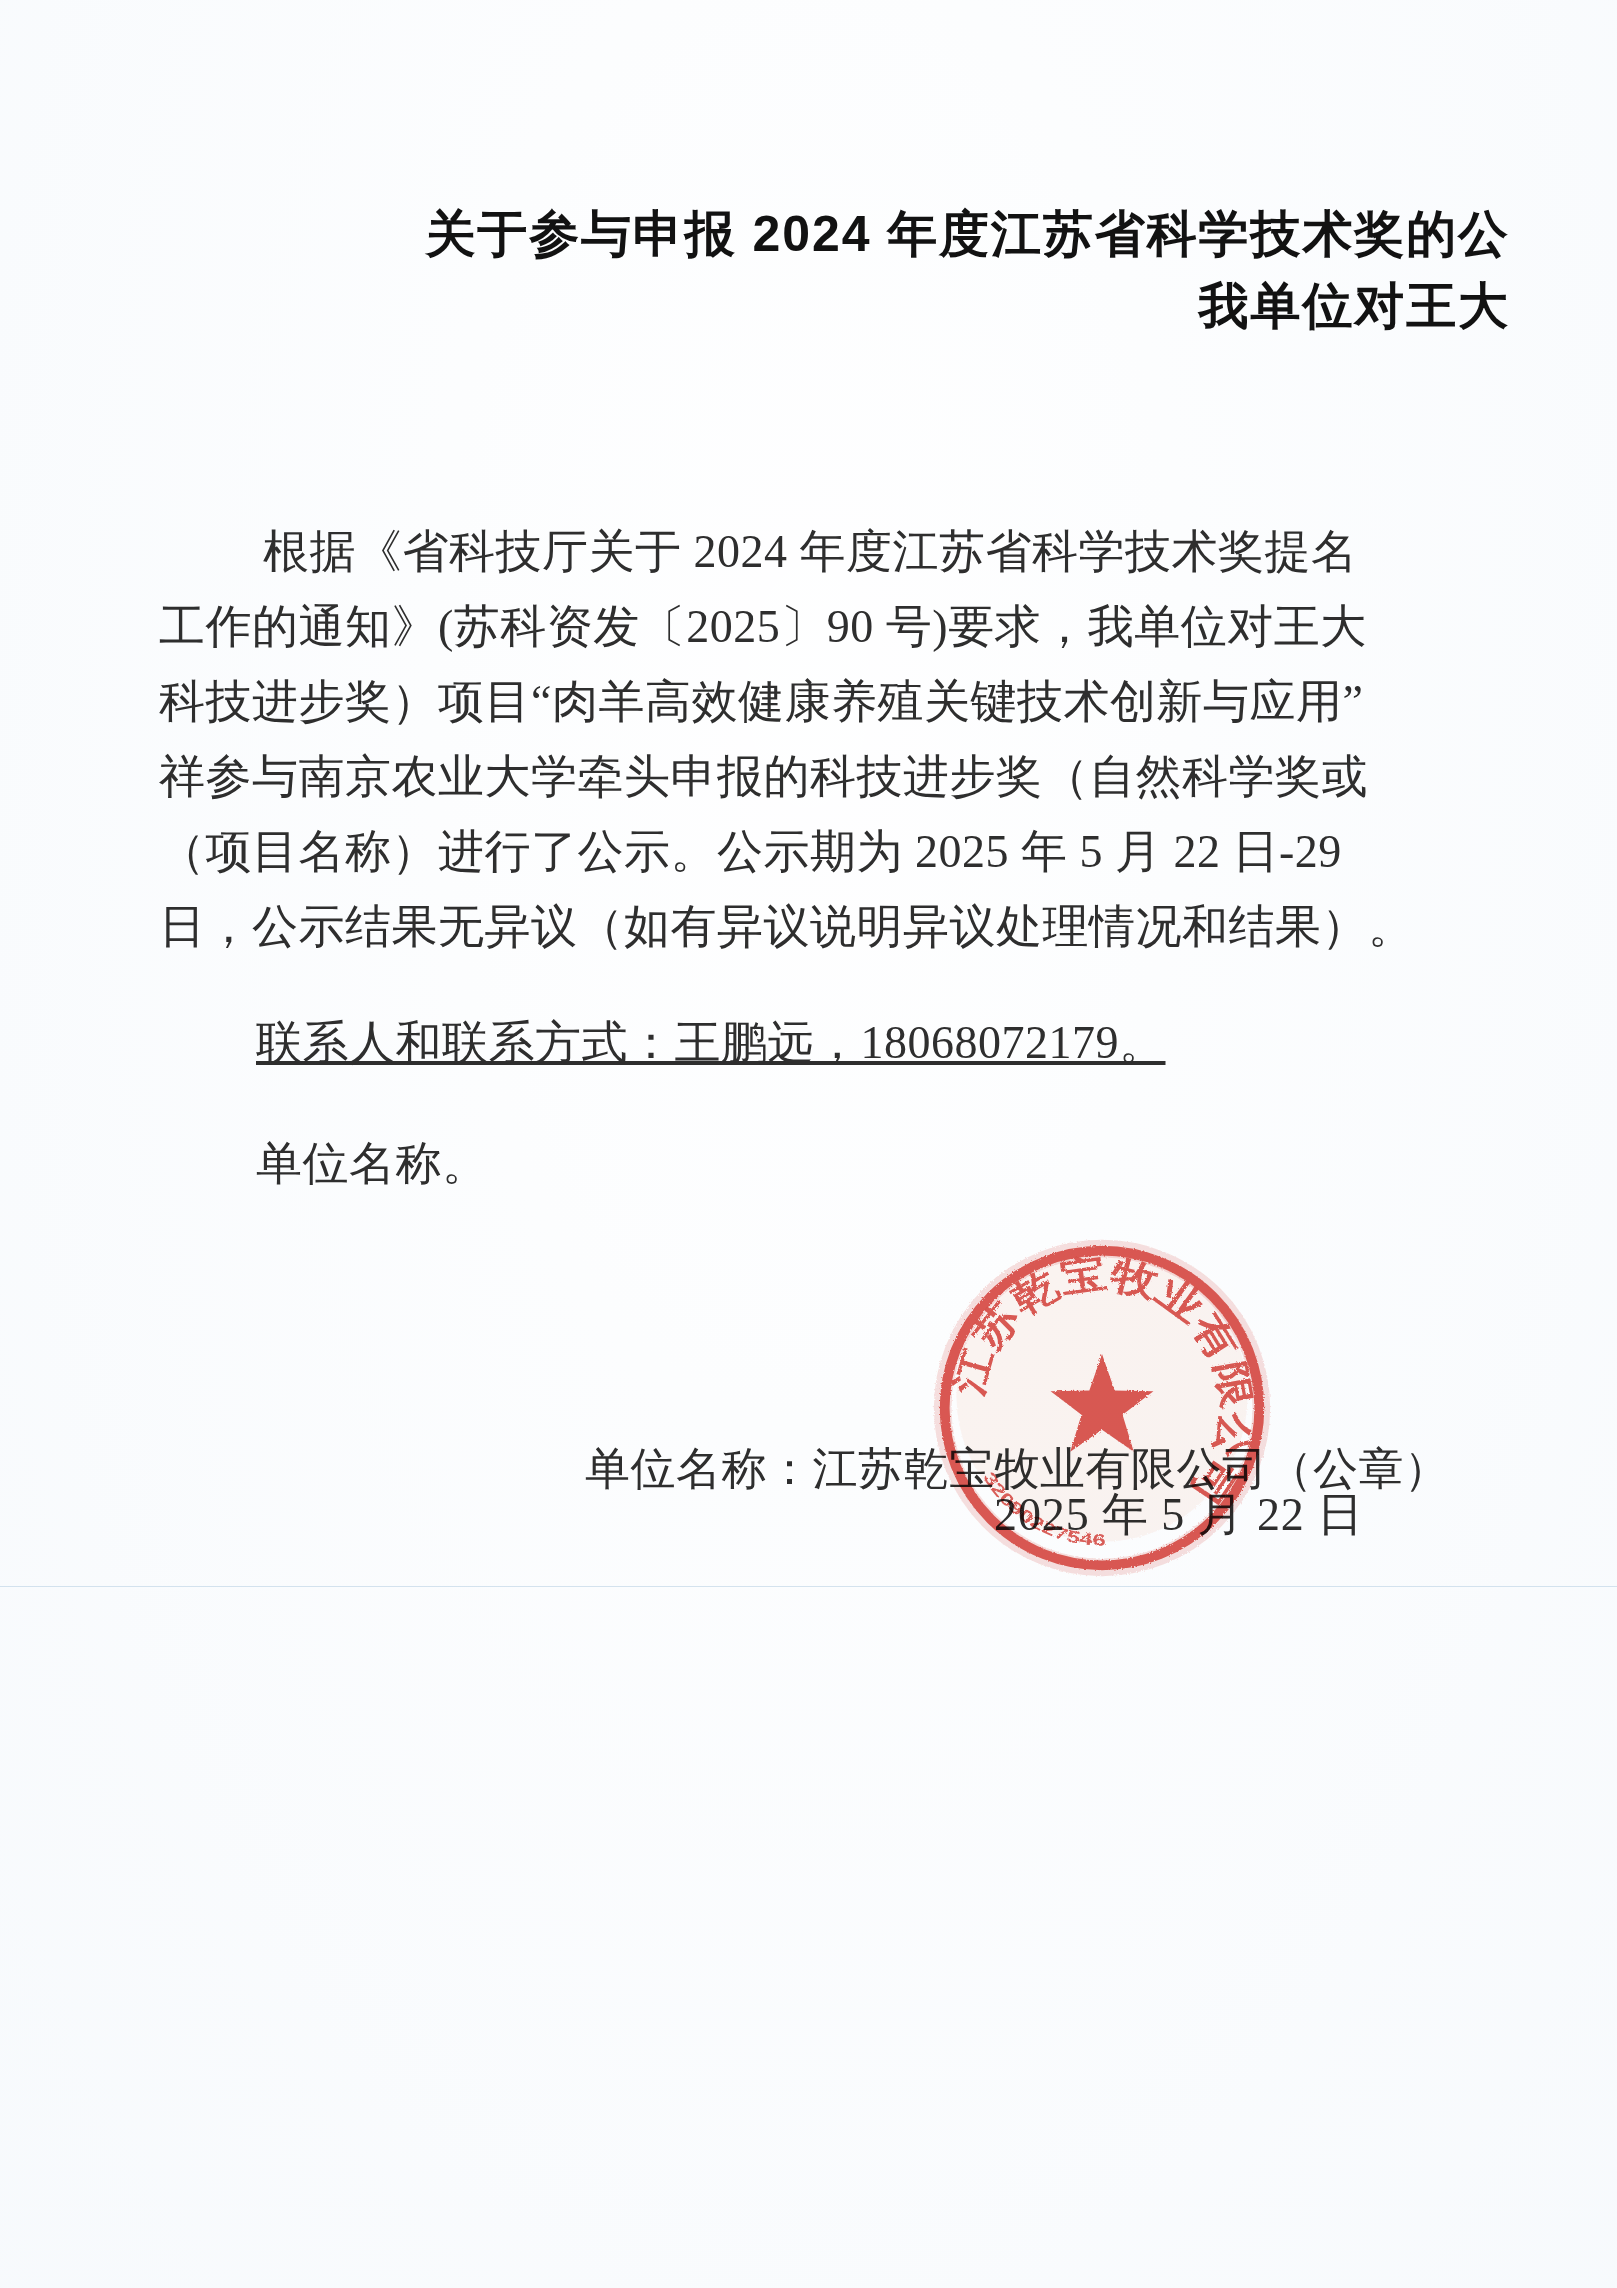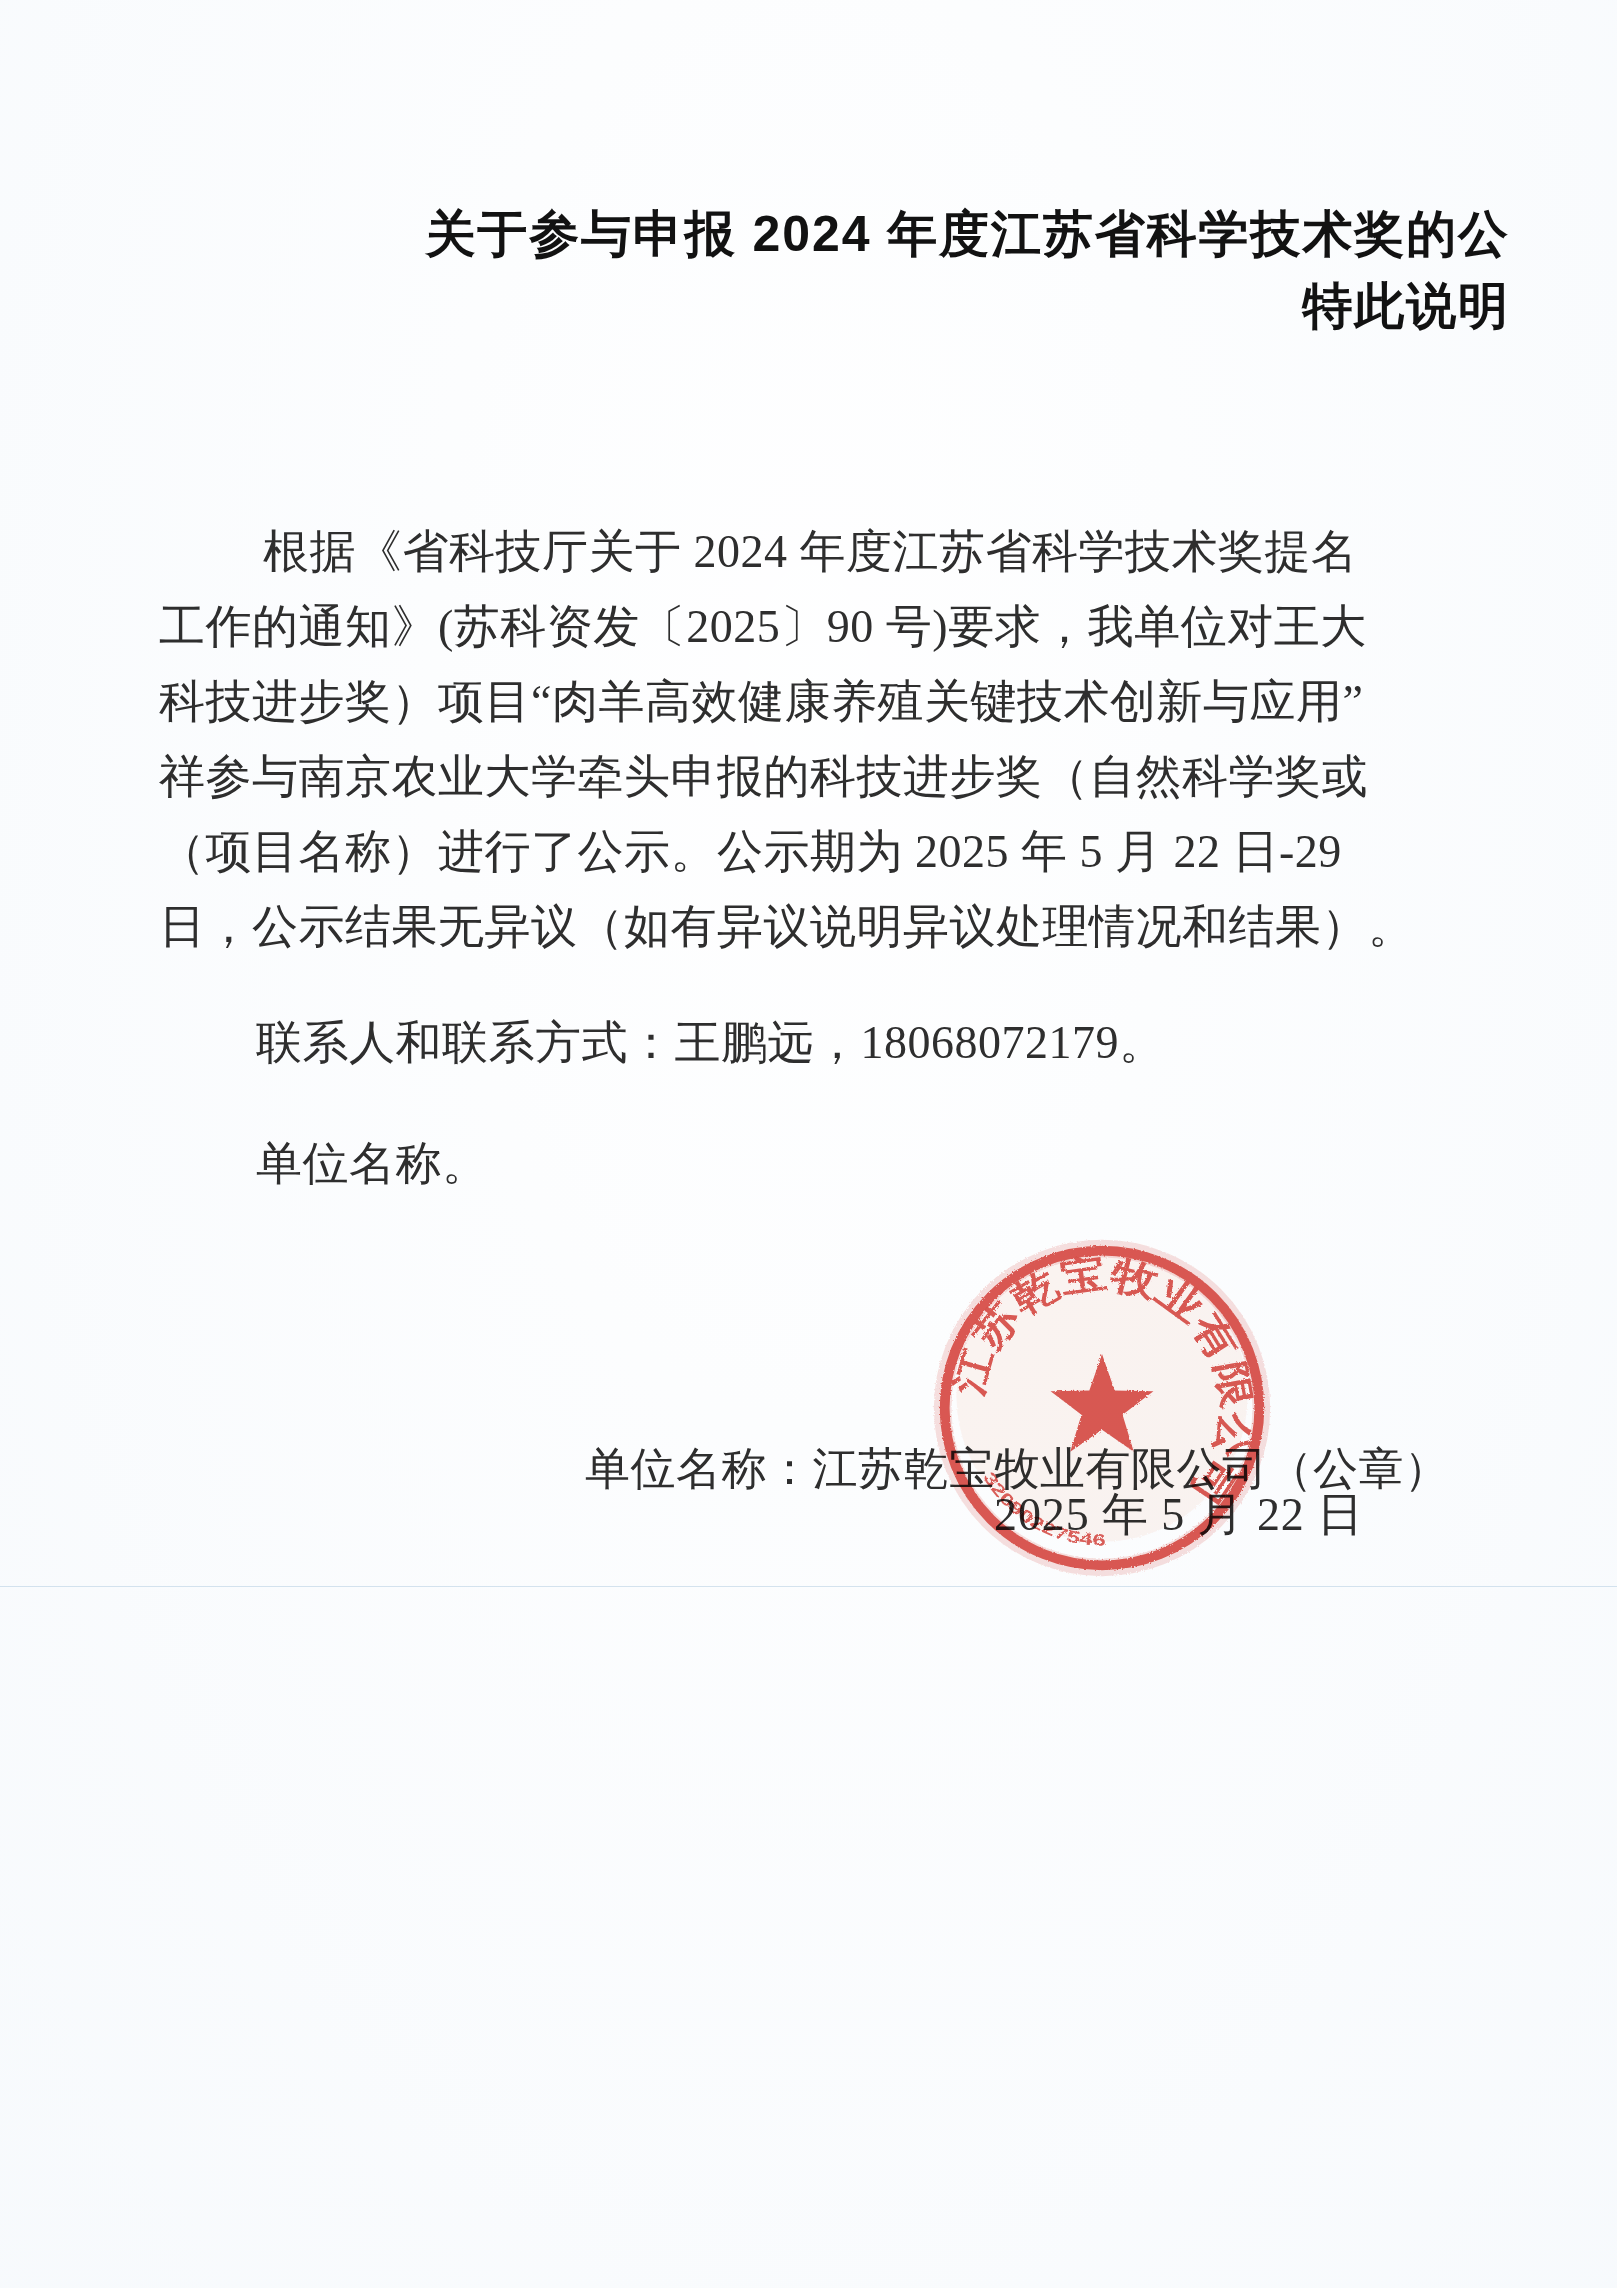--- a/index.html
+++ b/index.html
@@ -51,21 +51,21 @@
     position: absolute;
     left: 152px;
     height: 75px;
     line-height: 75px;
     font-size: 46px;
     letter-spacing: 0.5px;
     text-indent: 104px;
     white-space: nowrap;
     color: #2e2e2e;
   }
-  .contact-line { top: 1005px; }
+  .contact-line { top: 1005px; text-decoration: underline; }
   .closing-line { top: 1126px; }
   .signature-line {
     position: absolute;
     top: 1432px;
     left: 585px;
     height: 75px;
     line-height: 75px;
     font-size: 45px;
     letter-spacing: 0.5px;
     white-space: nowrap;
@@ -109,21 +109,21 @@
     background: rgba(165, 195, 220, 0.45);
   }
 </style>
 </head>
 <body>
 
 <div class="page">
 
   <div class="doc-title">
     <div>关于参与申报 2024 年度江苏省科学技术奖的公</div>
-    <div>特此说明</div>
+    <div>我单位对王大</div>
   </div>
 
   <div class="body-block">
     <div class="body-line first">根据《省科技厅关于 2024 年度江苏省科学技术奖提名</div>
     <div class="body-line">工作的通知》(苏科资发〔2025〕90 号)要求，我单位对王大</div>
     <div class="body-line">科技进步奖）项目“肉羊高效健康养殖关键技术创新与应用”</div>
     <div class="body-line">祥参与南京农业大学牵头申报的科技进步奖（自然科学奖或</div>
     <div class="body-line">（项目名称）进行了公示。公示期为 2025 年 5 月 22 日-29</div>
     <div class="body-line">日，公示结果无异议（如有异议说明异议处理情况和结果）。</div>
   </div>

